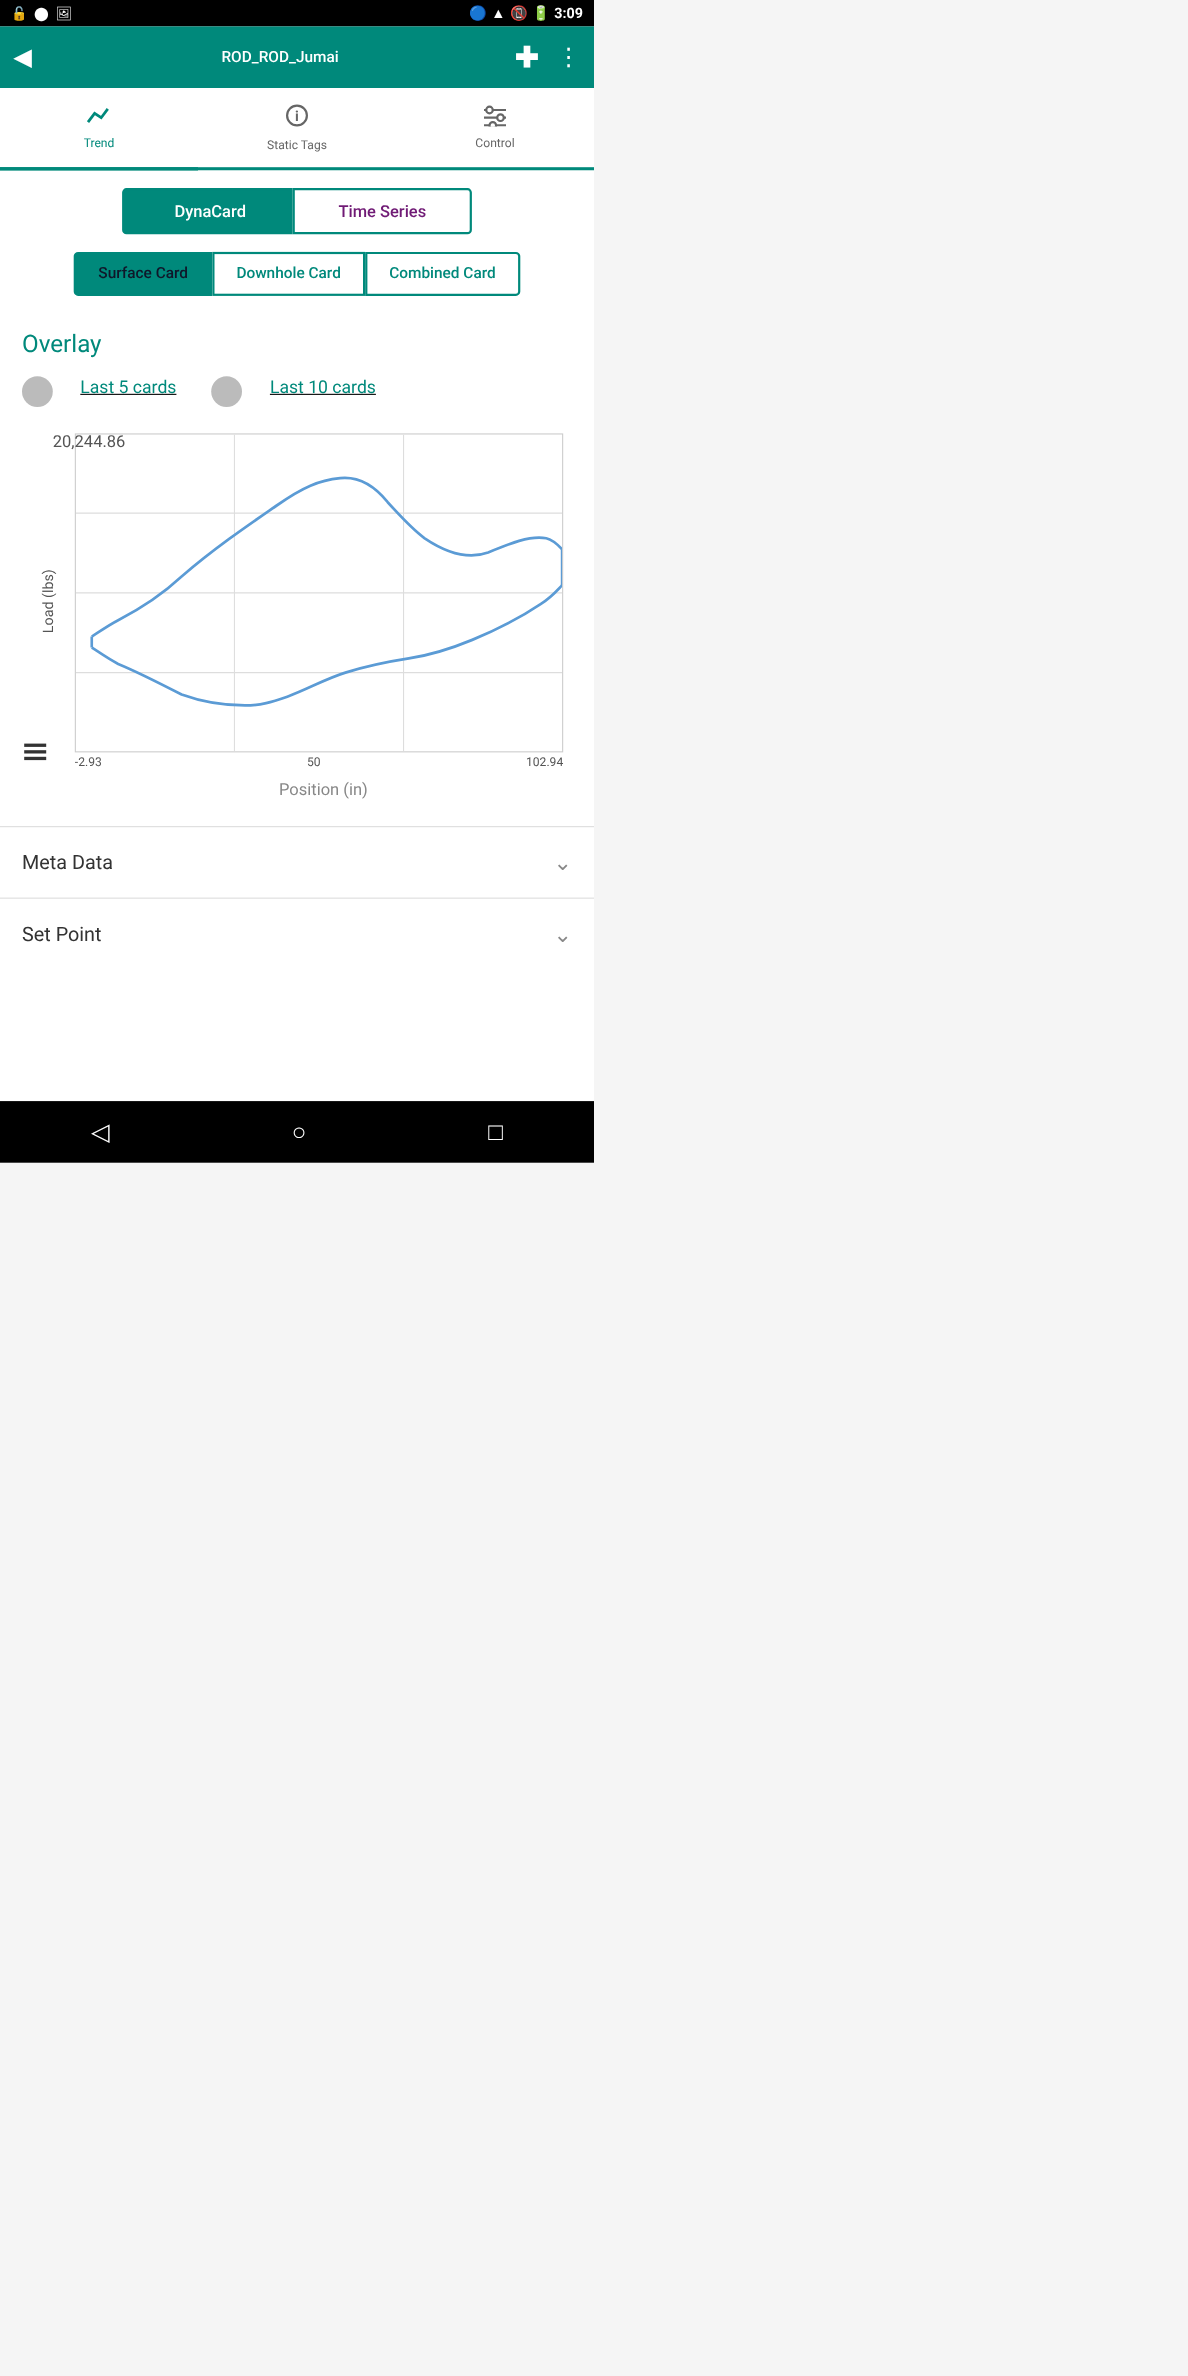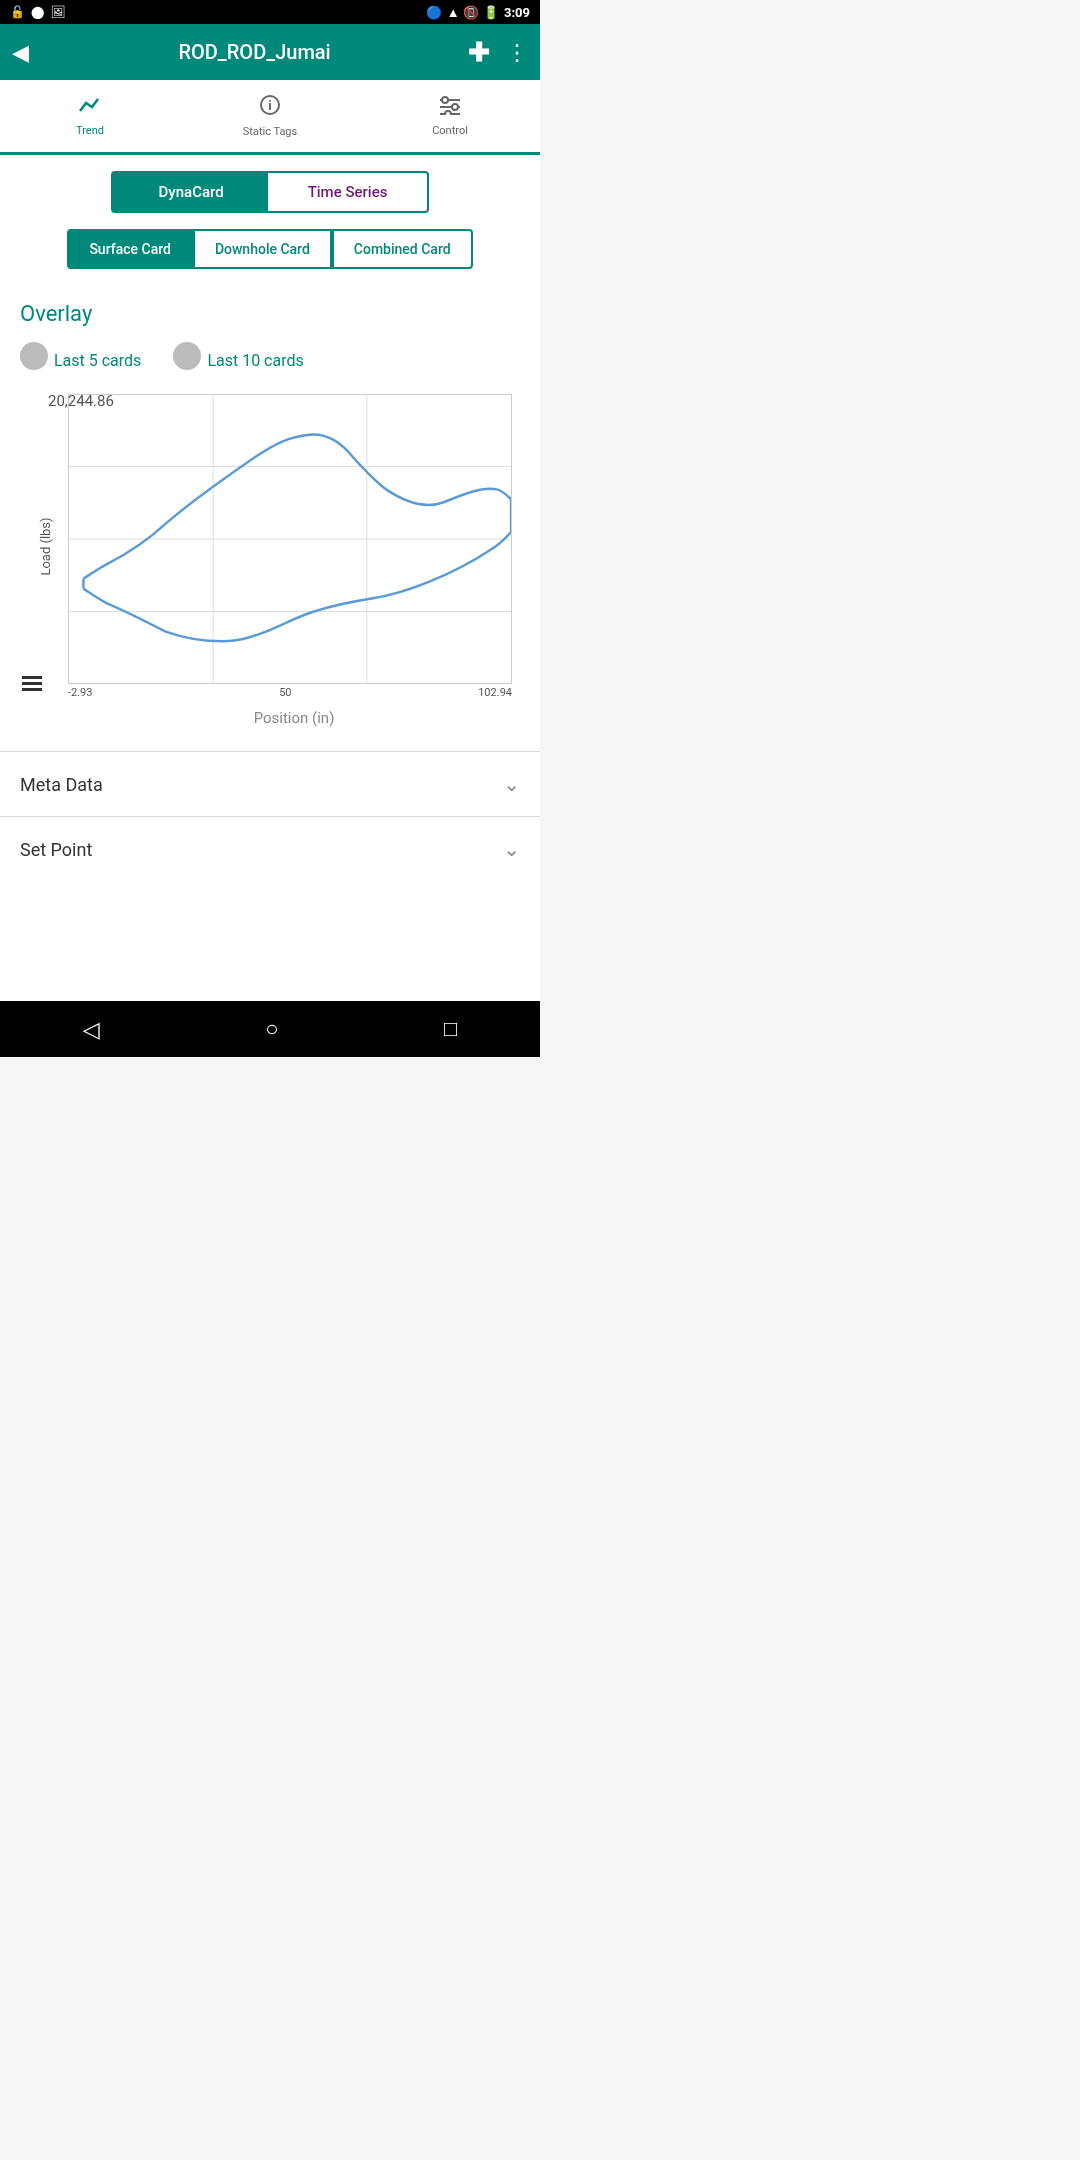--- a/index.html
+++ b/index.html
@@ -35,21 +35,21 @@
       padding: 0 12px;
       color: white;
     }
     .app-bar .back-btn {
       font-size: 22px;
       margin-right: 12px;
       cursor: pointer;
     }
     .app-bar .title {
       flex: 1;
-      font-size: 20px;
+      font-size: 14px;
       font-weight: 500;
       text-align: center;
     }
     .app-bar .actions {
       display: flex;
       gap: 16px;
       align-items: center;
     }
     .app-bar .actions span { font-size: 22px; cursor: pointer; }
 
@@ -121,21 +121,21 @@
     }
     .card-tab {
       padding: 10px 20px;
       font-size: 14px;
       cursor: pointer;
       border: 2px solid #00897B;
       font-weight: 500;
     }
     .card-tab.active {
       background: #00897B;
-      color: #ffffff;
+      color: #0f172a;
     }
     .card-tab.inactive {
       background: white;
       color: #00897B;
     }
     .card-tab:first-child { border-radius: 4px 0 0 4px; }
     .card-tab:last-child { border-radius: 0 4px 4px 0; }
 
     
     .overlay-section {
@@ -148,23 +148,24 @@
       margin-bottom: 16px;
     }
     .overlay-options {
       display: flex;
       gap: 32px;
       align-items: center;
       margin-bottom: 24px;
     }
     .radio-option {
       display: flex;
-      align-items: flex-end;
-      gap: 6px;
-      cursor: pointer;
+      align-items: flex-start;
+      gap: 25px;
+      cursor: pointer;
+      text-decoration: underline;
     }
     .radio-circle {
       width: 28px;
       height: 28px;
       border-radius: 50%;
       background: #bbb;
       flex-shrink: 0;
     }
     .radio-label {
       color: #00897B;

